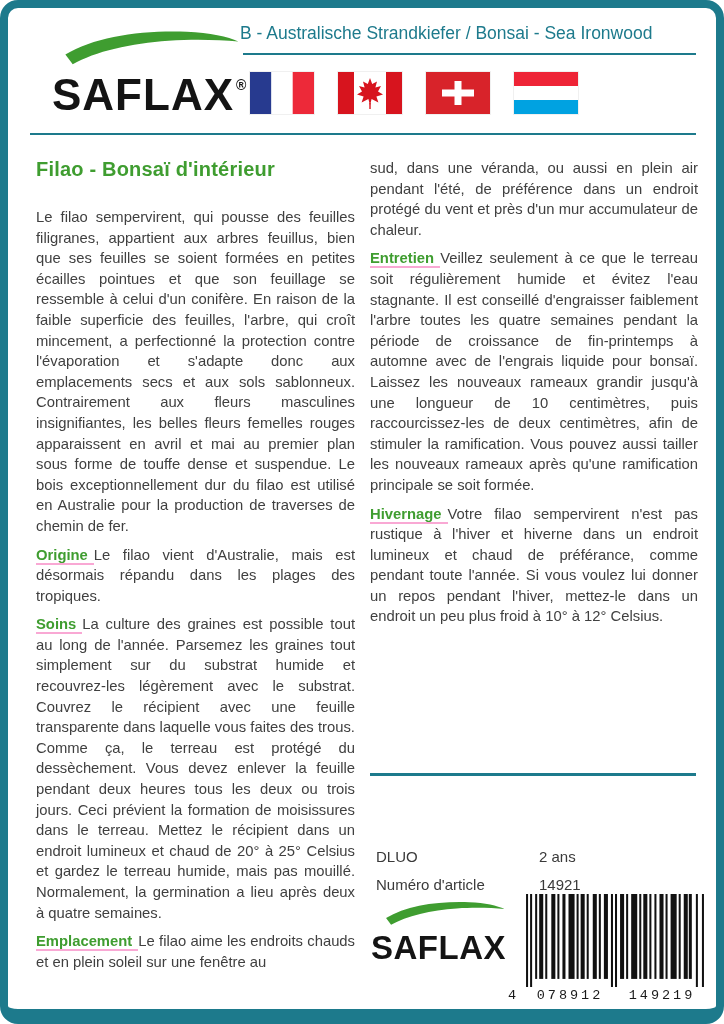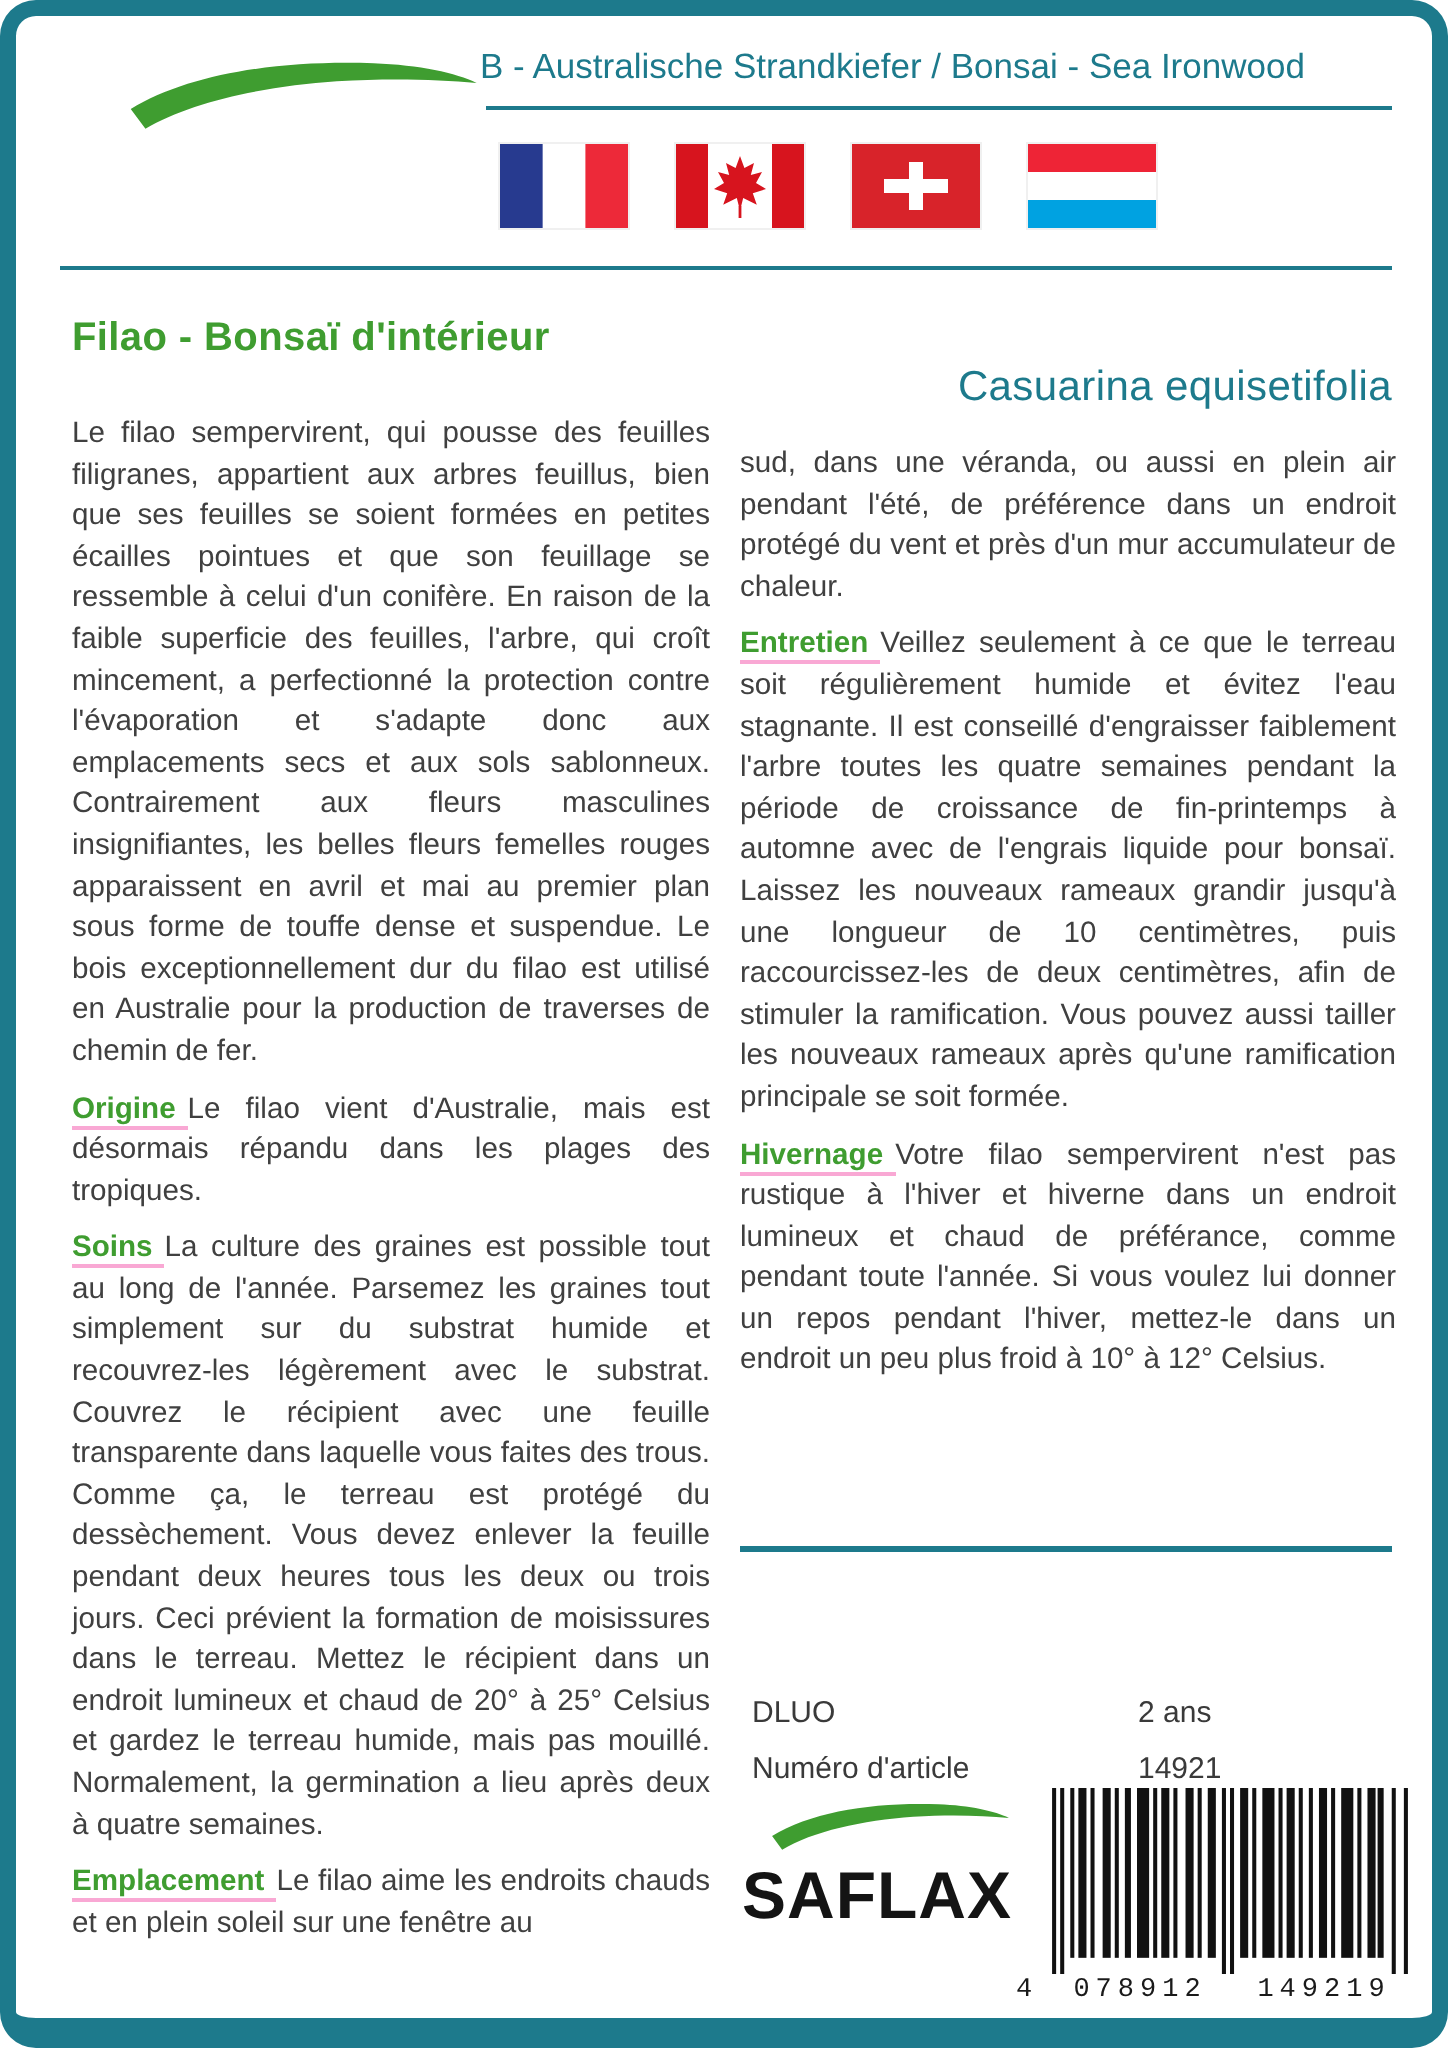--- a/index.html
+++ b/index.html
@@ -74,21 +74,21 @@
     color:#3f9d30; font-weight:bold;
     border-bottom:2px solid #f9a8d4;
     padding-right:6px;
   }
   
   .right-rule {
     position:absolute; top:765px; left:362px; right:20px;
     height:3px; background:#1d7a8c;
   }
   .info { position:absolute; top:840px; left:368px; width:322px; }
-  .info-row { display:flex; margin-bottom:11px; font-size:15px; color:#3a3a3a;gap:30px; }
+  .info-row { display:flex; margin-bottom:11px; font-size:15px; color:#3a3a3a; }
   .info-label { flex:0 0 163px; }
   .info-value { flex:1; }
   
   .barcode { position:absolute; top:886px; left:500px; width:200px; background:#fff; }
   .barcode svg { display:block; margin-left:16px; }
   .barcode-digits {
     display:grid; grid-template-columns:16px 1fr 1fr;
     font-family:"Liberation Mono", monospace;
     font-size:13.5px; color:#1a1a1a; margin-top:1px;
   }
@@ -99,20 +99,21 @@
 
 <div class="page">
 
   <div class="top-header">B - Australische Strandkiefer / Bonsai - Sea Ironwood</div>
   <div class="header-rule"></div>
 
   <div class="logo logo-large">
     <svg class="swoosh" width="184" height="36" viewBox="0 0 200 44" preserveAspectRatio="none">
       <path d="M8 30 C 40 8, 90 0, 140 2 C 165 3, 185 8, 196 14 C 175 12, 150 11, 120 13 C 80 16, 40 26, 16 42 Z" fill="#3f9d30"></path>
     </svg>
+    <div class="logo-text"><span>SAFLAX</span><span class="reg">®</span></div>
   </div>
 
   <div class="flags">
     <svg class="flag" viewBox="0 0 64 42">
       <rect x="0" y="0" width="21.4" height="42" fill="#273a8f"></rect>
       <rect x="21.4" y="0" width="21.3" height="42" fill="#ffffff"></rect>
       <rect x="42.7" y="0" width="21.3" height="42" fill="#ed2939"></rect>
     </svg>
     <svg class="flag" viewBox="0 0 64 42">
       <rect x="0" y="0" width="64" height="42" fill="#ffffff"></rect>
@@ -137,21 +138,20 @@
 
   <div class="col col-left">
     <h1 class="title">Filao - Bonsaï d'intérieur</h1>
     <p class="body">Le filao sempervirent, qui pousse des feuilles filigranes, appartient aux arbres feuillus, bien que ses feuilles se soient formées en petites écailles pointues et que son feuillage se ressemble à celui d'un conifère. En raison de la faible superficie des feuilles, l'arbre, qui croît mincement, a perfectionné la protection contre l'évaporation et s'adapte donc aux emplacements secs et aux sols sablonneux. Contrairement aux fleurs masculines insignifiantes, les belles fleurs femelles rouges apparaissent en avril et mai au premier plan sous forme de touffe dense et suspendue. Le bois exceptionnellement dur du filao est utilisé en Australie pour la production de traverses de chemin de fer.</p>
     <p class="body"><span class="label">Origine</span><span>Le filao vient d'Australie, mais est désormais répandu dans les plages des tropiques.</span></p>
     <p class="body"><span class="label">Soins</span><span>La culture des graines est possible tout au long de l'année. Parsemez les graines tout simplement sur du substrat humide et recouvrez-les légèrement avec le substrat. Couvrez le récipient avec une feuille transparente dans laquelle vous faites des trous. Comme ça, le terreau est protégé du dessèchement. Vous devez enlever la feuille pendant deux heures tous les deux ou trois jours. Ceci prévient la formation de moisissures dans le terreau. Mettez le récipient dans un endroit lumineux et chaud de 20° à 25° Celsius et gardez le terreau humide, mais pas mouillé. Normalement, la germination a lieu après deux à quatre semaines.</span></p>
     <p class="body"><span class="label">Emplacement</span><span>Le filao aime les endroits chauds et en plein soleil sur une fenêtre au</span></p>
   </div>
 
   <div class="col col-right">
-    <h2 class="species">Casuarina equisetifolia</h2>
     <p class="body">sud, dans une véranda, ou aussi en plein air pendant l'été, de préférence dans un endroit protégé du vent et près d'un mur accumulateur de chaleur.</p>
     <p class="body"><span class="label">Entretien</span><span>Veillez seulement à ce que le terreau soit régulièrement humide et évitez l'eau stagnante. Il est conseillé d'engraisser faiblement l'arbre toutes les quatre semaines pendant la période de croissance de fin-printemps à automne avec de l'engrais liquide pour bonsaï. Laissez les nouveaux rameaux grandir jusqu'à une longueur de 10 centimètres, puis raccourcissez-les de deux centimètres, afin de stimuler la ramification. Vous pouvez aussi tailler les nouveaux rameaux après qu'une ramification principale se soit formée.</span></p>
     <p class="body"><span class="label">Hivernage</span><span>Votre filao sempervirent n'est pas rustique à l'hiver et hiverne dans un endroit lumineux et chaud de préférance, comme pendant toute l'année. Si vous voulez lui donner un repos pendant l'hiver, mettez-le dans un endroit un peu plus froid à 10° à 12° Celsius.</span></p>
   </div>
 
   <div class="right-rule"></div>
 
   <div class="info">
     <div class="info-row">
       <span class="info-label">DLUO</span>

